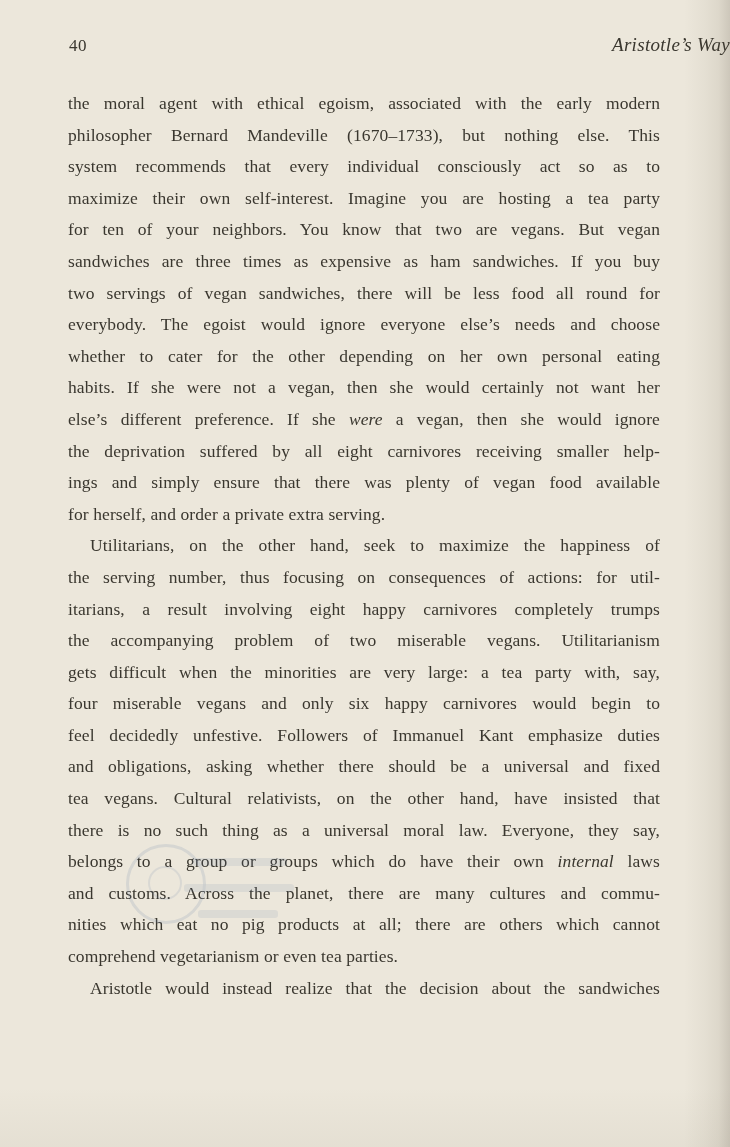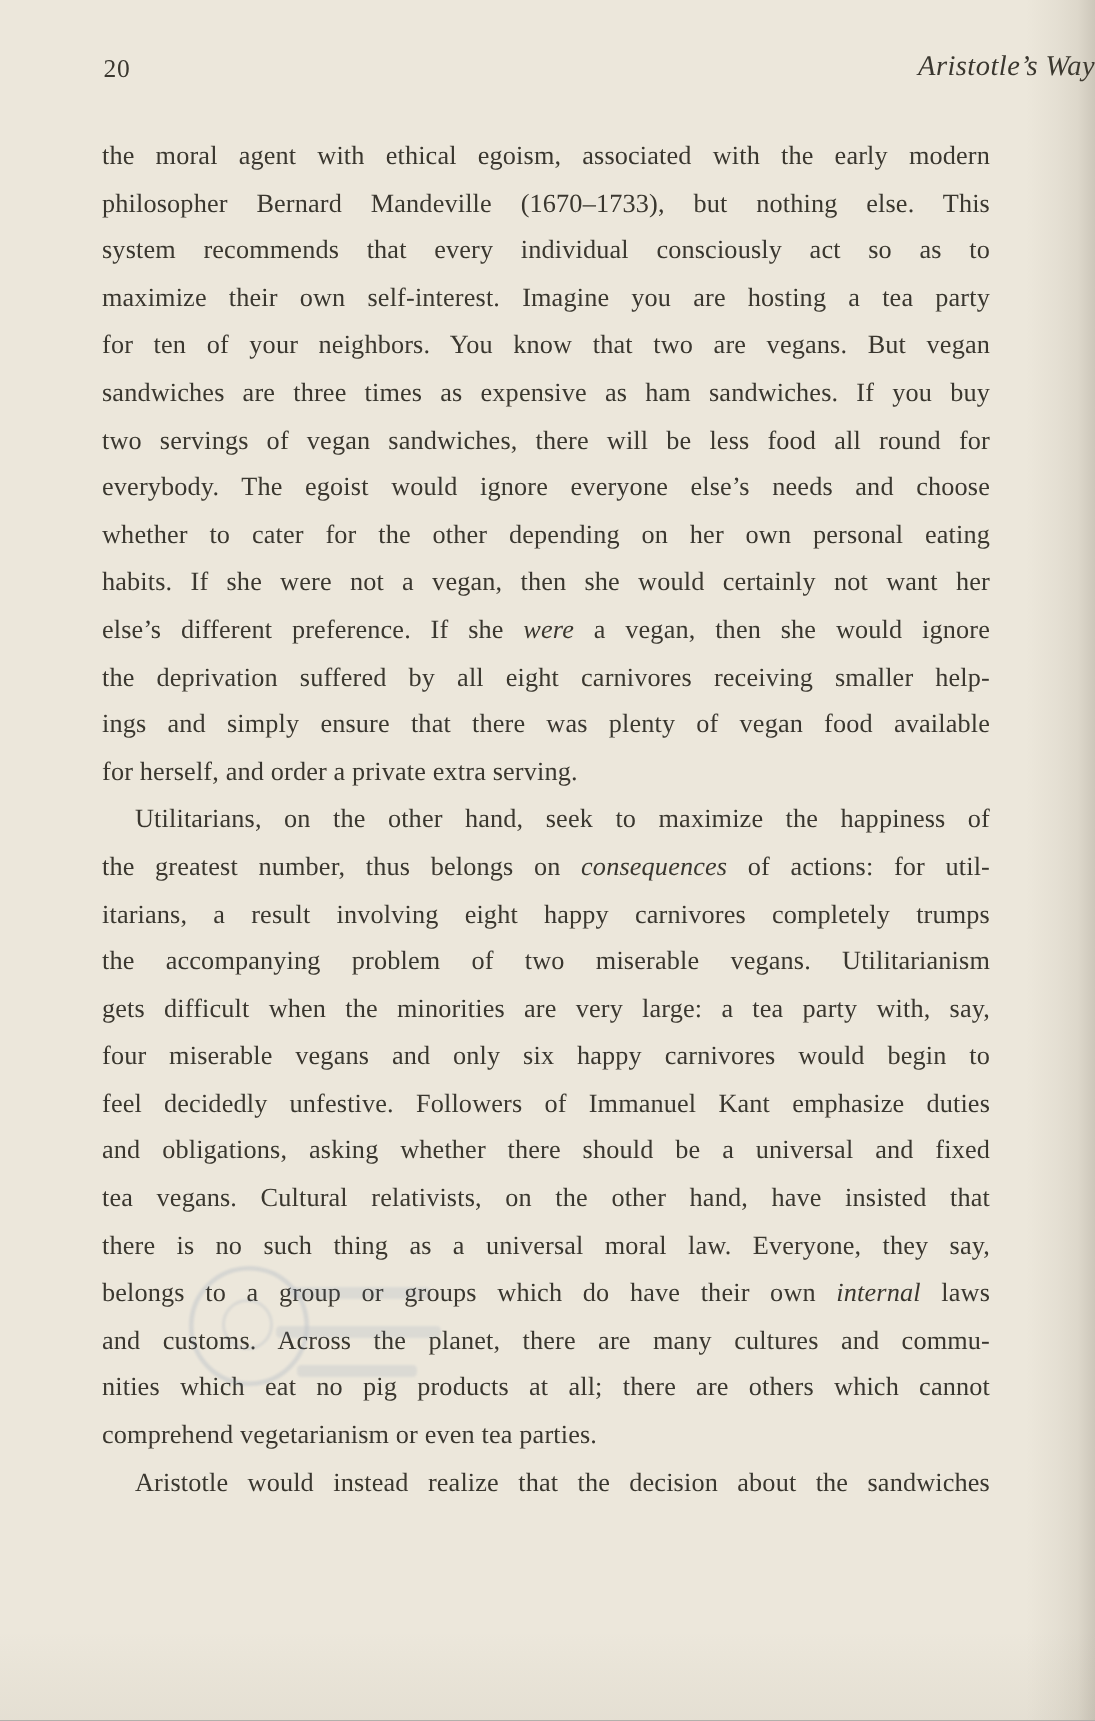--- a/index.html
+++ b/index.html
@@ -119,21 +119,21 @@
   .watermark .mark-line1 { left: 70px; top: 22px; width: 95px; }
   .watermark .mark-line2 { left: 62px; top: 48px; width: 110px; }
   .watermark .mark-line3 { left: 76px; top: 74px; width: 80px; }
 </style>
 </head>
 <body>
 
 <div class="page">
 
   <div class="header">
-    <span class="page-num">20</span>
+    <span class="page-num">40</span>
     <span class="book-title">Aristotle’s Way</span>
   </div>
 
   <div class="body-text">
       <div>
         <div class="line"><span>the moral agent with ethical egoism, associated with the early modern</span></div>
         <div class="line"><span>philosopher Bernard Mandeville (1670–1733), but nothing else. This</span></div>
         <div class="line"><span>system recommends that every individual consciously act so as to</span></div>
         <div class="line"><span>maximize their own self-interest. Imagine you are hosting a tea party</span></div>
         <div class="line"><span>for ten of your neighbors. You know that two are vegans. But vegan</span></div>
@@ -142,21 +142,21 @@
         <div class="line"><span>everybody. The egoist would ignore everyone else’s needs and choose</span></div>
         <div class="line"><span>whether to cater for the other depending on her own personal eating</span></div>
         <div class="line"><span>habits. If she were not a vegan, then she would certainly not want her</span></div>
         <div class="line"><span>else’s different preference. If she </span><span style="font-style: italic; margin-top: 26px;">were</span><span> a vegan, then she would ignore</span></div>
         <div class="line"><span>the deprivation suffered by all eight carnivores receiving smaller help-</span></div>
         <div class="line"><span>ings and simply ensure that there was plenty of vegan food available</span></div>
         <div class="line lastline"><span>for herself, and order a private extra serving.</span></div>
       </div>
       <div>
         <div class="line indent"><span>Utilitarians, on the other hand, seek to maximize the happiness of</span></div>
-        <div class="line"><span>the greatest number, thus belongs on </span><span style="font-style: italic;">consequences</span><span> of actions: for util-</span></div>
+        <div class="line"><span>the serving number, thus focusing on </span><span style="">consequences</span><span> of actions: for util-</span></div>
         <div class="line"><span>itarians, a result involving eight happy carnivores completely trumps</span></div>
         <div class="line"><span>the accompanying problem of two miserable vegans. Utilitarianism</span></div>
         <div class="line"><span>gets difficult when the minorities are very large: a tea party with, say,</span></div>
         <div class="line"><span>four miserable vegans and only six happy carnivores would begin to</span></div>
         <div class="line"><span>feel decidedly unfestive. Followers of Immanuel Kant emphasize duties</span></div>
         <div class="line"><span>and obligations, asking whether there should be a universal and fixed</span></div>
         <div class="line"><span>tea vegans. Cultural relativists, on the other hand, have insisted that</span></div>
         <div class="line"><span>there is no such thing as a universal moral law. Everyone, they say,</span></div>
         <div class="line"><span>belongs to a group or groups which do have their own </span><span style="font-style: italic;">internal</span><span> laws</span></div>
         <div class="line"><span>and customs. Across the planet, there are many cultures and commu-</span></div>

